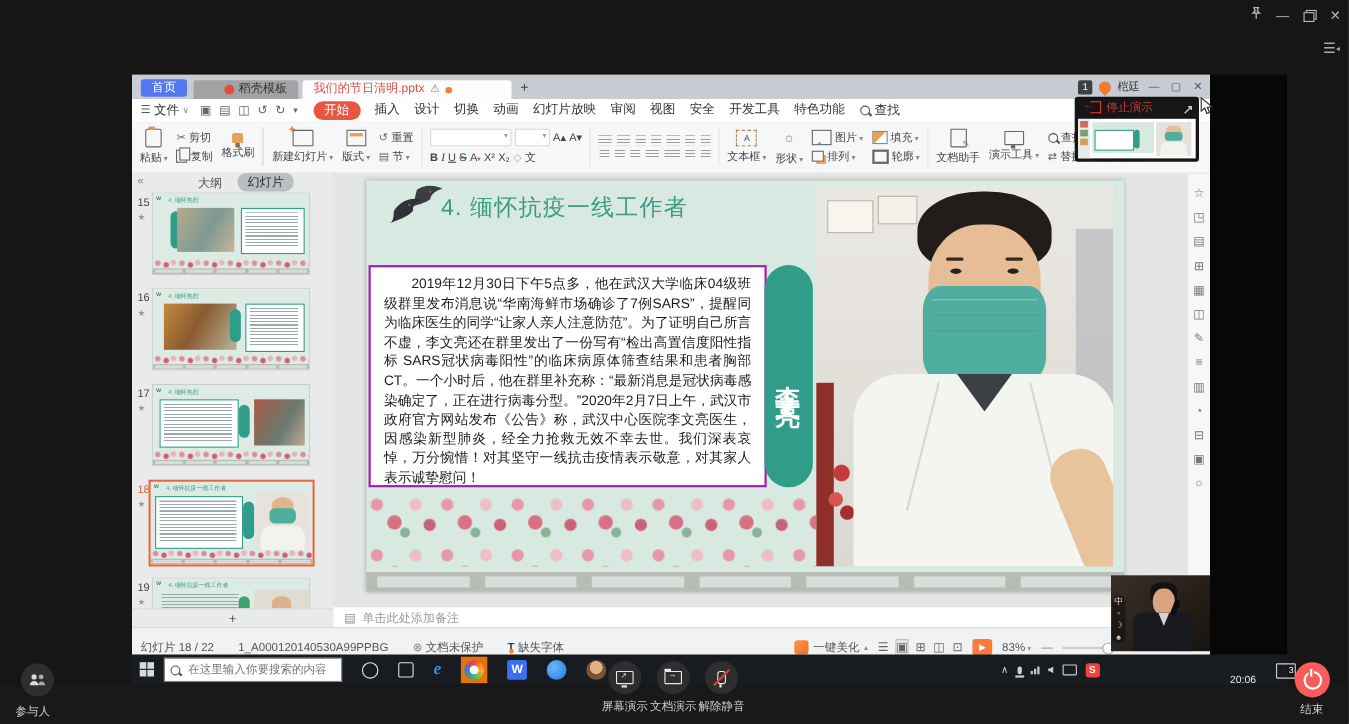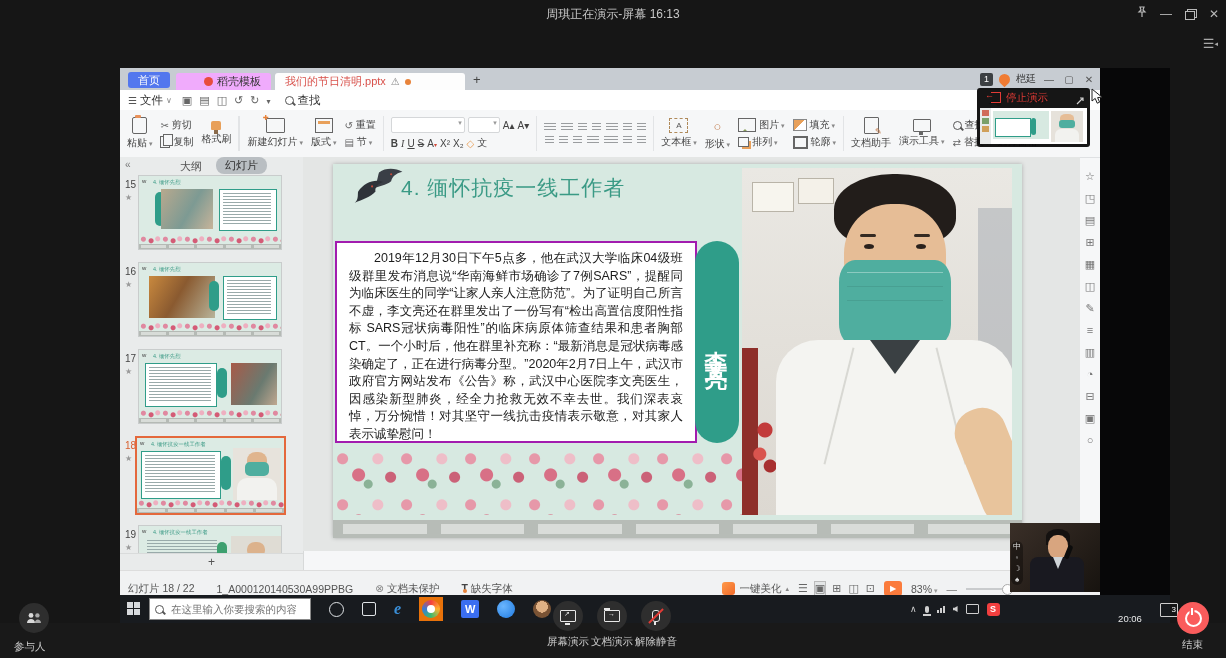--- a/index.html
+++ b/index.html
@@ -15,21 +15,21 @@
   .mt-layout::after{content:"◂";font-size:7px;vertical-align:2px;color:#a8a8a8;}
 
   
   #desktop{left:120px;top:68px;width:1050px;height:555px;background:#070708;}
   #wps{left:0;top:0;width:980px;height:527px;background:#f6f7f8;}
 
   
   .tabstrip{left:0;top:0;width:980px;height:22px;background:#c7ccd2;display:flex;align-items:center;}
   .tab{height:17px;line-height:17px;font-size:11px;padding:0 10px;border-radius:3px 3px 0 0;margin-top:5px;white-space:nowrap;cursor:pointer;}
   .tab-home{background:#5377ee;color:#fff;margin-left:8px;border-radius:3px;height:16px;margin-top:4px;margin-bottom:2px;}
-  .tab-tpl{background:#f0abfc;color:#333;margin-left:6px;display:flex;align-items:center;gap:4px;padding-left:28px;}
+  .tab-tpl{background:#a3a3a3;color:#333;margin-left:6px;display:flex;align-items:center;gap:4px;padding-left:28px;}
   .dot-tpl{width:9px;height:9px;border-radius:50%;background:#e84c3d;display:inline-block;}
   .tab-doc{background:#fdfdfd;color:#d8504a;margin-left:4px;display:flex;align-items:center;gap:5px;min-width:170px;}
   .warn{color:#8a8a8a;font-size:10px;}
   .odot{width:6px;height:6px;border-radius:50%;background:#e8833a;display:inline-block;}
   .tab-new{color:#444;font-size:13px;margin-left:8px;cursor:pointer;}
   .tb-right{position:absolute;right:4px;top:0;height:22px;display:flex;align-items:center;gap:6px;}
   .badge1{background:#3c4043;color:#fff;font-size:9px;width:13px;height:13px;line-height:13px;text-align:center;border-radius:2px;}
   .flame{width:11px;height:11px;border-radius:50% 50% 50% 0;background:#f07b32;transform:rotate(-45deg);}
   .tb-user{font-size:10px;color:#333;}
   .winctl{font-size:10px;color:#555;width:14px;text-align:center;cursor:pointer;}
@@ -261,21 +261,20 @@
   .slash{position:absolute;width:2px;height:20px;background:#e23b36;transform:rotate(45deg);}
   .endbtn{position:absolute;left:1177px;top:602px;width:32px;height:32px;border-radius:50%;background:#fa5c5c;z-index:55;cursor:pointer;display:flex;align-items:center;justify-content:center;}
   .ic-pow{width:13px;height:13px;border:2px solid #fff;border-radius:50%;position:relative;}
   .ic-pow::after{content:"";position:absolute;left:4.5px;top:-4px;width:2px;height:7px;background:#fff;box-shadow:0 0 0 1.5px #fa5c5c;}
 </style>
 </head>
 <body>
 
 <div id="stage" class="nosel">
 
-  <div class="abs mt-title">周琪正在演示-屏幕 16:13</div>
   <div class="abs mt-ctl" style="left:1134px;">
     <svg width="12" height="12" viewBox="0 0 12 12">
         <path d="M4 1h4l-1 3 2 2H3l2-2zM6 6v5" stroke="#b9b9b9" fill="none" stroke-width="1.2"></path>
       </svg>
   </div>
   <div class="abs mt-ctl" style="left:1158px;">—</div>
   <div class="abs mt-ctl mt-restore" style="left:1182px;">
     <i style="left:5px;top:3px;"></i>
       <i style="left:3px;top:5px;"></i>
   </div>
@@ -309,20 +308,33 @@
 
       <div class="abs menubar">
         <span class="m-file">文件</span>
         <span class="qicons">
           <span class="gi-save"></span>
           <span class="gi-print"></span>
           <span class="gi-prev"></span>
           <span class="gi-undo"></span>
           <span class="gi-redo"></span>
           <span class="gi-more"></span>
+        </span>
+        <span class="m-items">
+          <span class="m-start">开始</span>
+          <span>插入</span>
+          <span>设计</span>
+          <span>切换</span>
+          <span>动画</span>
+          <span>幻灯片放映</span>
+          <span>审阅</span>
+          <span>视图</span>
+          <span>安全</span>
+          <span>开发工具</span>
+          <span>特色功能</span>
         </span>
         <span class="m-find">
           <span class="mag"></span>
           <span>查找</span>
         </span>
         <span class="m-sync">
           <span class="cloud"></span>
           <span class="sync-dot"></span>
           <span></span>
           <span>有异常</span>
@@ -644,20 +656,23 @@
         <span>◫</span>
         <span>✎</span>
         <span>≡</span>
         <span>▥</span>
         <span>◔</span>
         <span>⊟</span>
         <span>▣</span>
         <span>○</span>
       </div>
 
+      <div class="abs notes">
+        <span>单击此处添加备注</span>
+      </div>
 
       <div class="abs statusbar">
         <div class="sb-l">
           <span>幻灯片 18 / 22</span>
           <span>1_A000120140530A99PPBG</span>
           <span class="sb-prot"><span>文档未保护</span></span>
           <span class="sb-font"><i><span>缺失字体</span></i></span>
         </div>
         <div class="sb-r">
           <span class="beaut">

